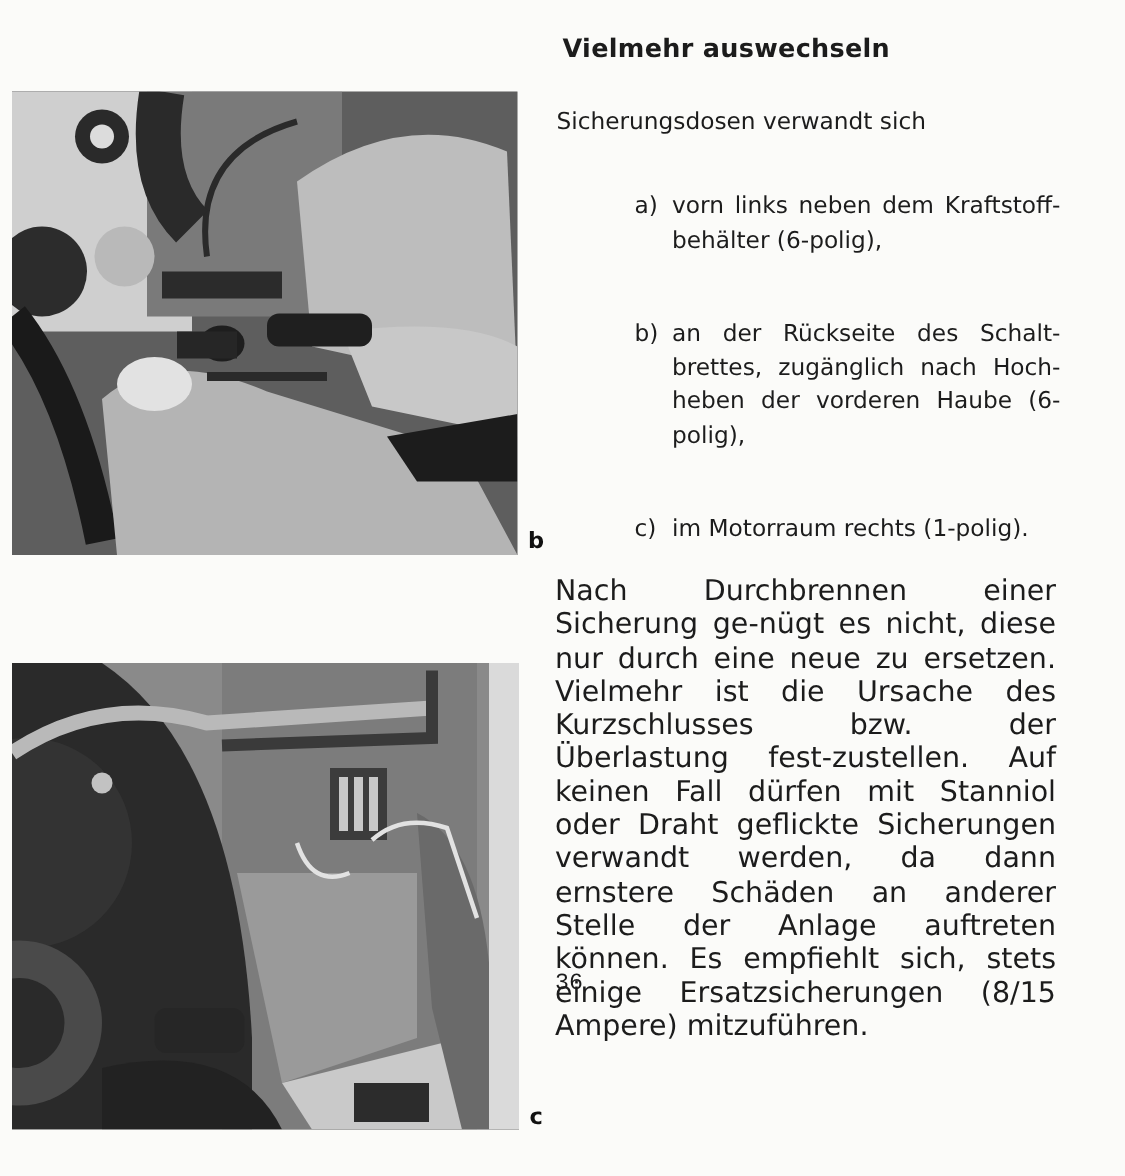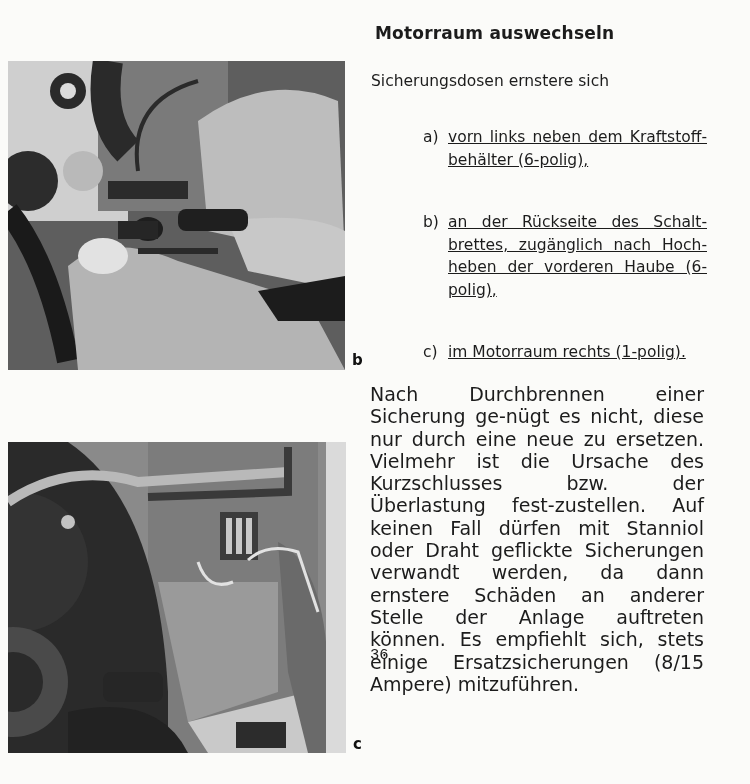--- a/index.html
+++ b/index.html
@@ -26,21 +26,21 @@
     position: absolute; left: 375px; top: 23px;
     font-size: 17px; font-weight: bold; letter-spacing: 0.2px;
   }
   .intro {
     position: absolute; left: 371px; top: 72px; font-size: 15.5px;
   }
   .list-item {
     position: absolute; left: 423px; width: 284px; font-size: 15.5px; line-height: 22.5px;
   }
   .list-item .marker { position: absolute; left: 0; top: 0; }
-  .list-item .body { margin-left: 25px; text-align: justify; text-align-last: left; text-decoration: underline; }
+  .list-item .body { margin-left: 25px; text-align: justify; text-align-last: left; }
   #item-a { top: 126px; }
   #item-b { top: 211px; }
   #item-c { top: 341px; }
   .para {
     position: absolute; left: 370px; top: 383px; width: 334px;
     font-size: 19px; line-height: 22.3px; text-align: justify;
   }
   .page-number {
     position: absolute; left: 370px; top: 646px; font-size: 15.5px; font-family: Liberation Mono, monospace;
   }
@@ -95,22 +95,22 @@
     <rect x="238" y="76" width="6" height="36" fill="#c8c8c8"></rect>
     <path d="M240 118 Q260 100 290 110 L310 170" stroke="#e2e2e2" stroke-width="3" fill="none"></path>
     <path d="M190 120 Q200 150 225 140" stroke="#e2e2e2" stroke-width="3" fill="none"></path>
     <rect x="95" y="230" width="60" height="30" rx="8" fill="#262626"></rect>
     <path d="M60 270 Q150 250 180 311 L60 311 Z" fill="#222"></path>
     <rect x="228" y="280" width="50" height="26" fill="#2c2c2c"></rect>
   </svg>
 </div>
 <div class="fig-label" id="label-c">c</div>
 
-<div class="heading">Motorraum auswechseln</div>
-<div class="intro">Sicherungsdosen ernstere sich</div>
+<div class="heading">Vielmehr auswechseln</div>
+<div class="intro">Sicherungsdosen verwandt sich</div>
 
 <div class="list-item" id="item-a">
   <span class="marker">a)</span>
   <div class="body">vorn links neben dem Kraftstoff-behälter (6-polig),</div>
 </div>
 <div class="list-item" id="item-b">
   <span class="marker">b)</span>
   <div class="body">an der Rückseite des Schalt-brettes, zugänglich nach Hoch-heben der vorderen Haube (6-polig),</div>
 </div>
 <div class="list-item" id="item-c">

